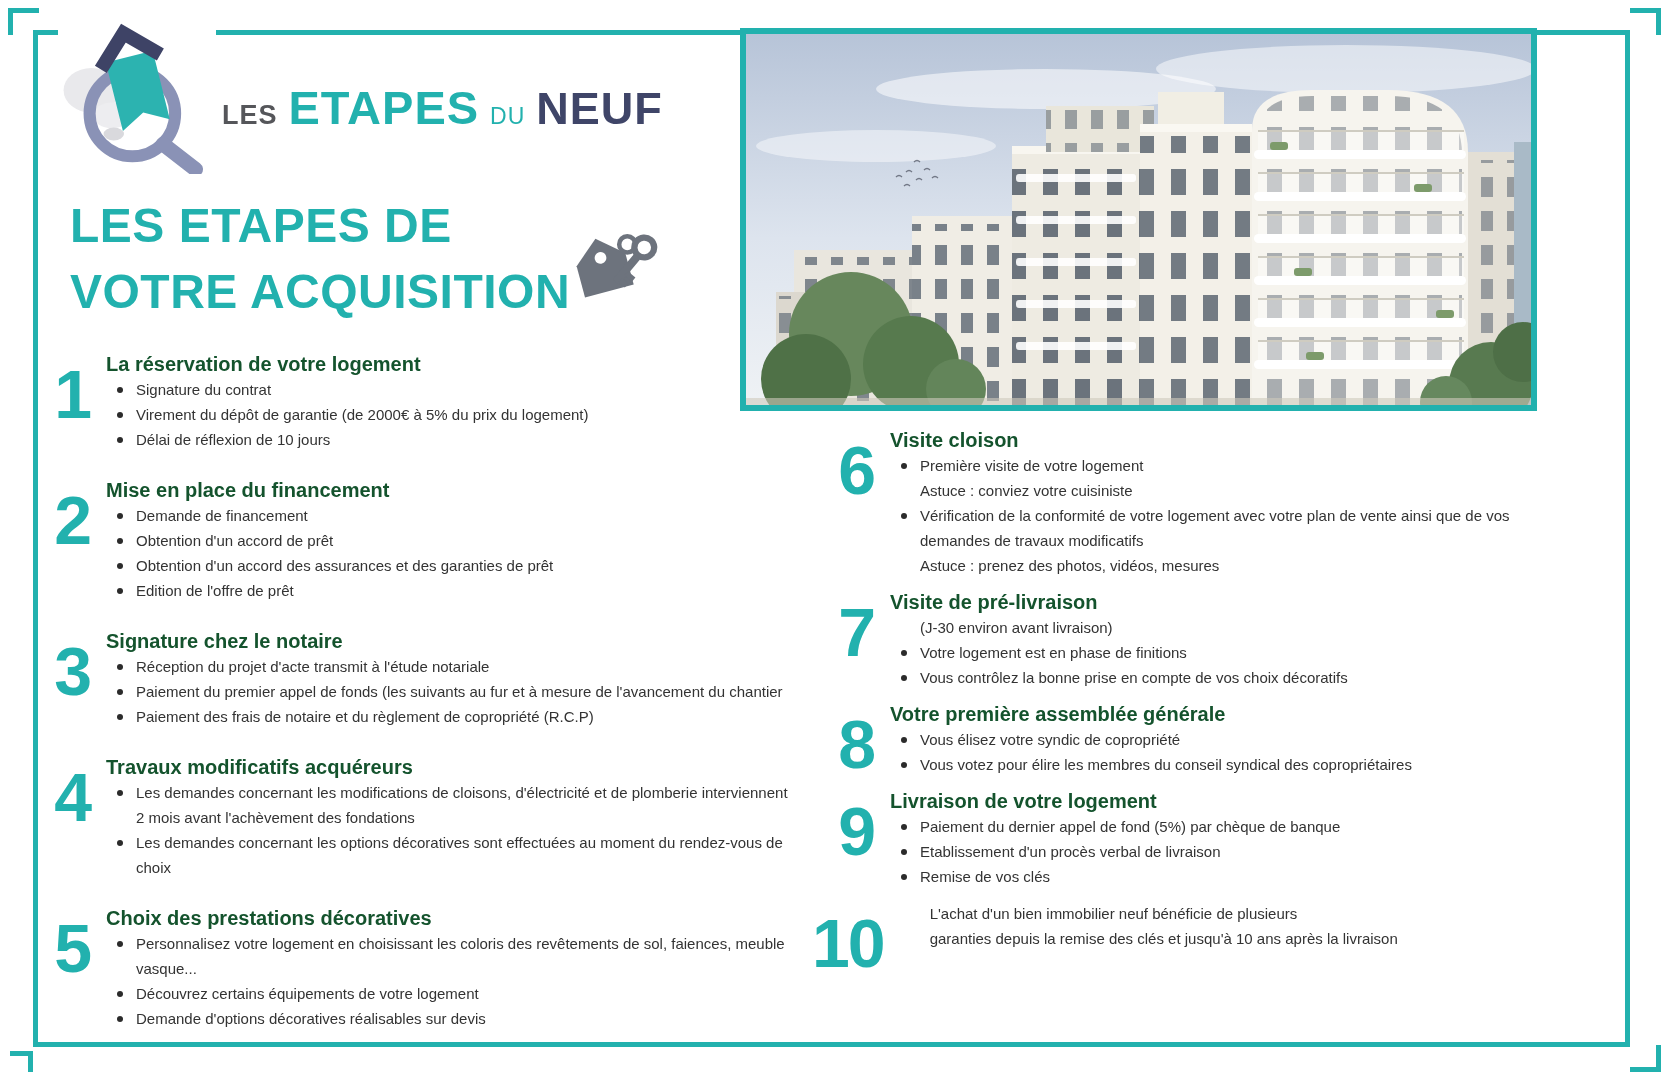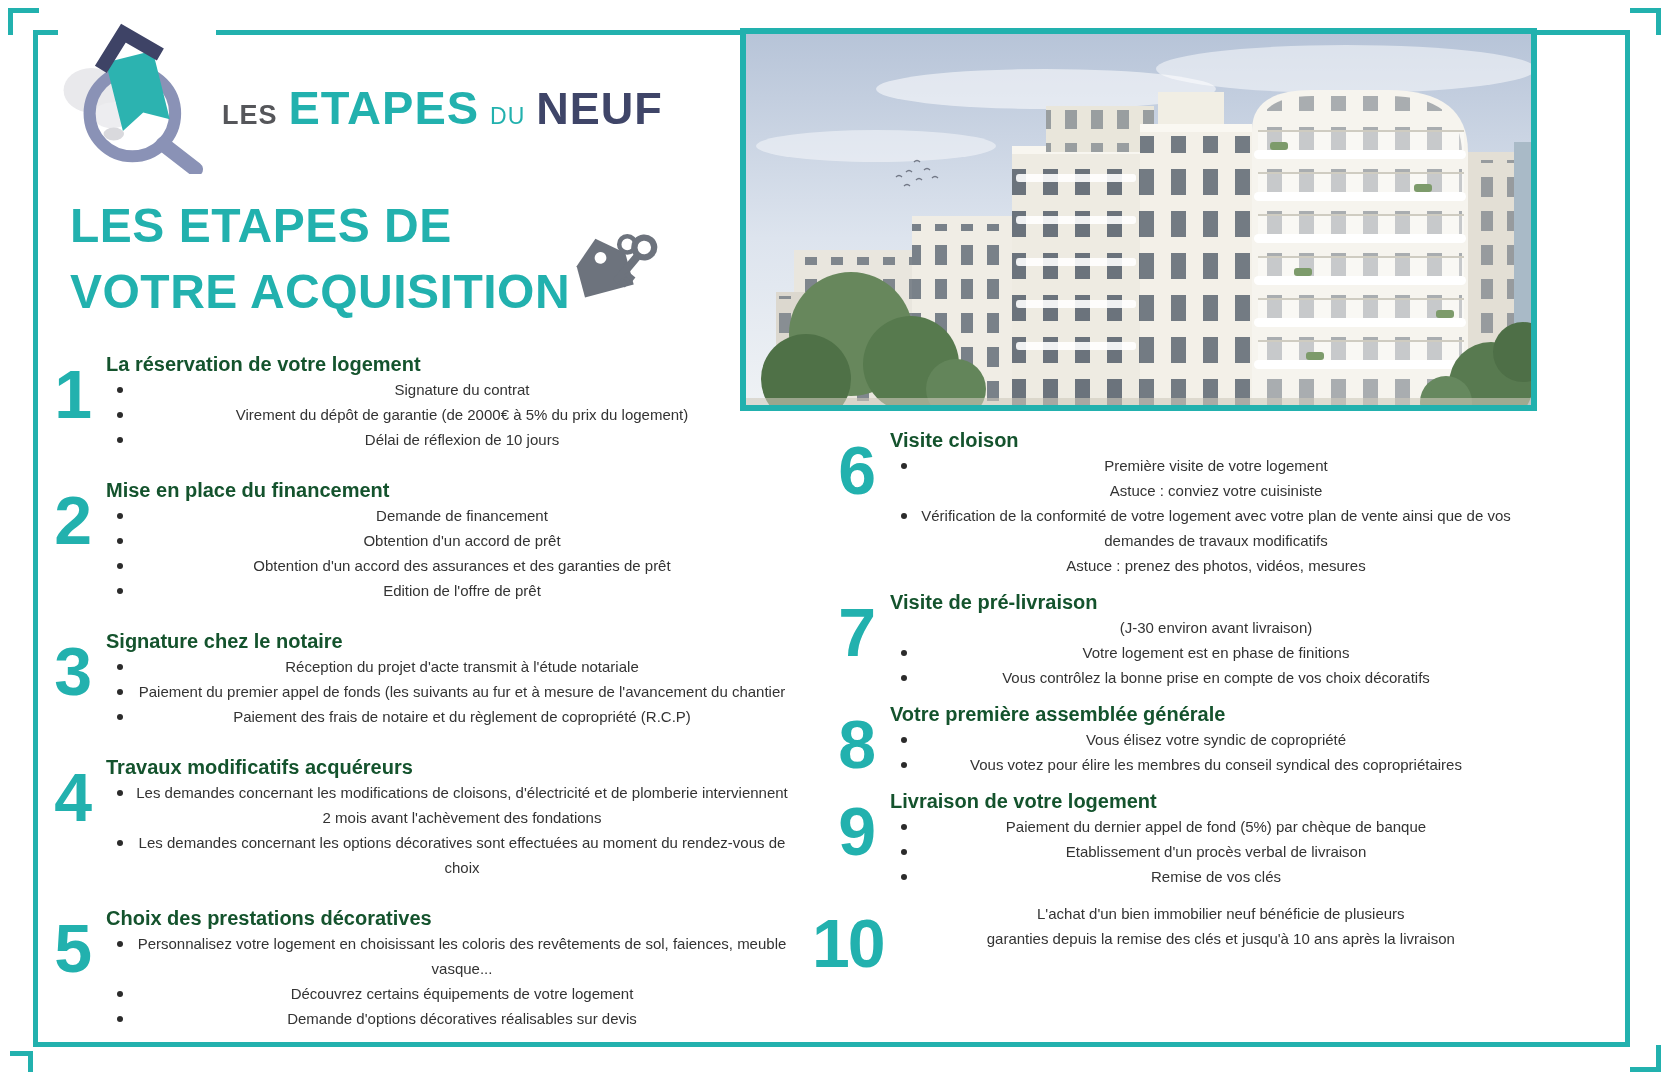--- a/index.html
+++ b/index.html
@@ -41,21 +41,21 @@
   .col-right{left:812px;top:428px;width:700px;}
   .step{display:flex;gap:16px;}
   .col-left .step{margin-bottom:26px;}
   .col-right .step{margin-bottom:12px;}
   .step-number{min-width:62px;display:flex;justify-content:flex-end;flex-shrink:0;
                font-size:68px;font-weight:bold;color:var(--accent);line-height:.95;
                letter-spacing:-2px;margin-top:10px;white-space:nowrap;}
   .step-body{flex:1;}
   .step-heading{font-size:20px;font-weight:bold;color:#14532d;line-height:25px;}
   .step-items{list-style:none;margin:0;padding:0;font-size:15px;line-height:25px;color:#333;}
-  .step-items li{position:relative;padding-left:30px;text-align:center;}
+  .step-items li{position:relative;padding-left:30px;}
   .step-items li.bullet::before{content:"";position:absolute;left:11px;top:10px;width:6px;height:6px;
                border-radius:50%;background:#2b2b2b;}
 </style>
 </head>
 <body>
 
 <div class="page">
 
   <div class="frame"></div>
   <div class="corner tl"></div>

